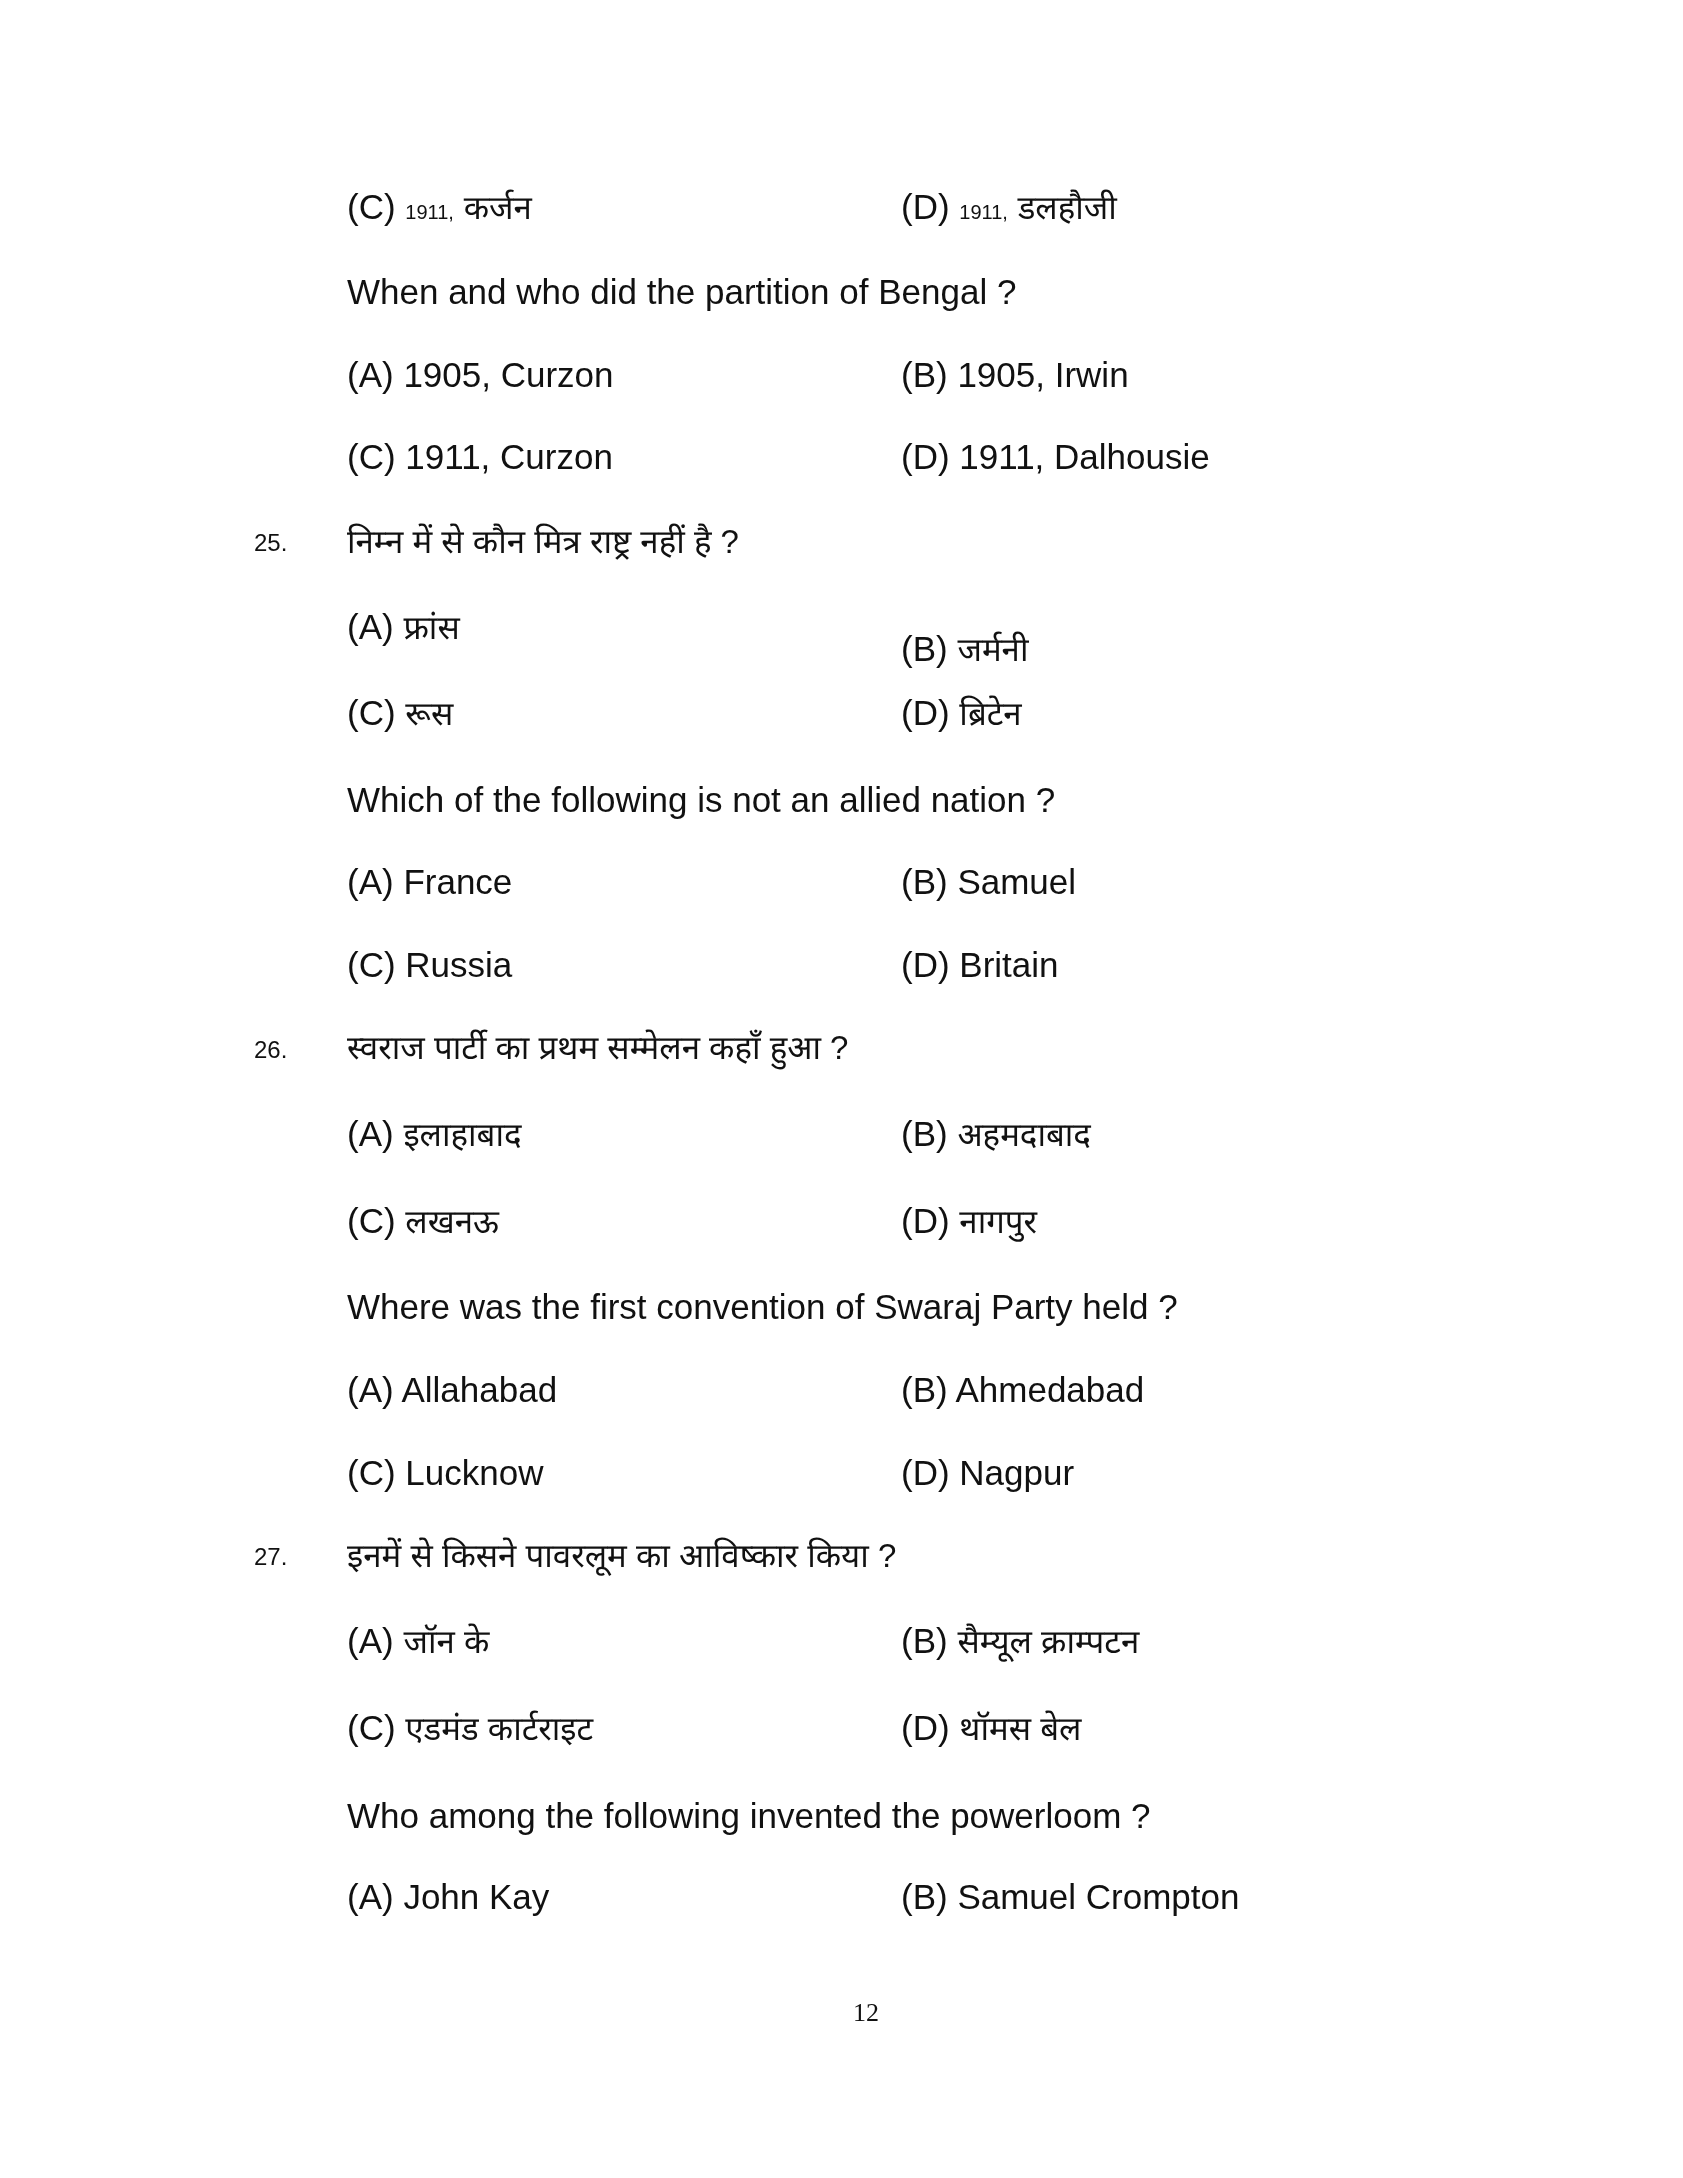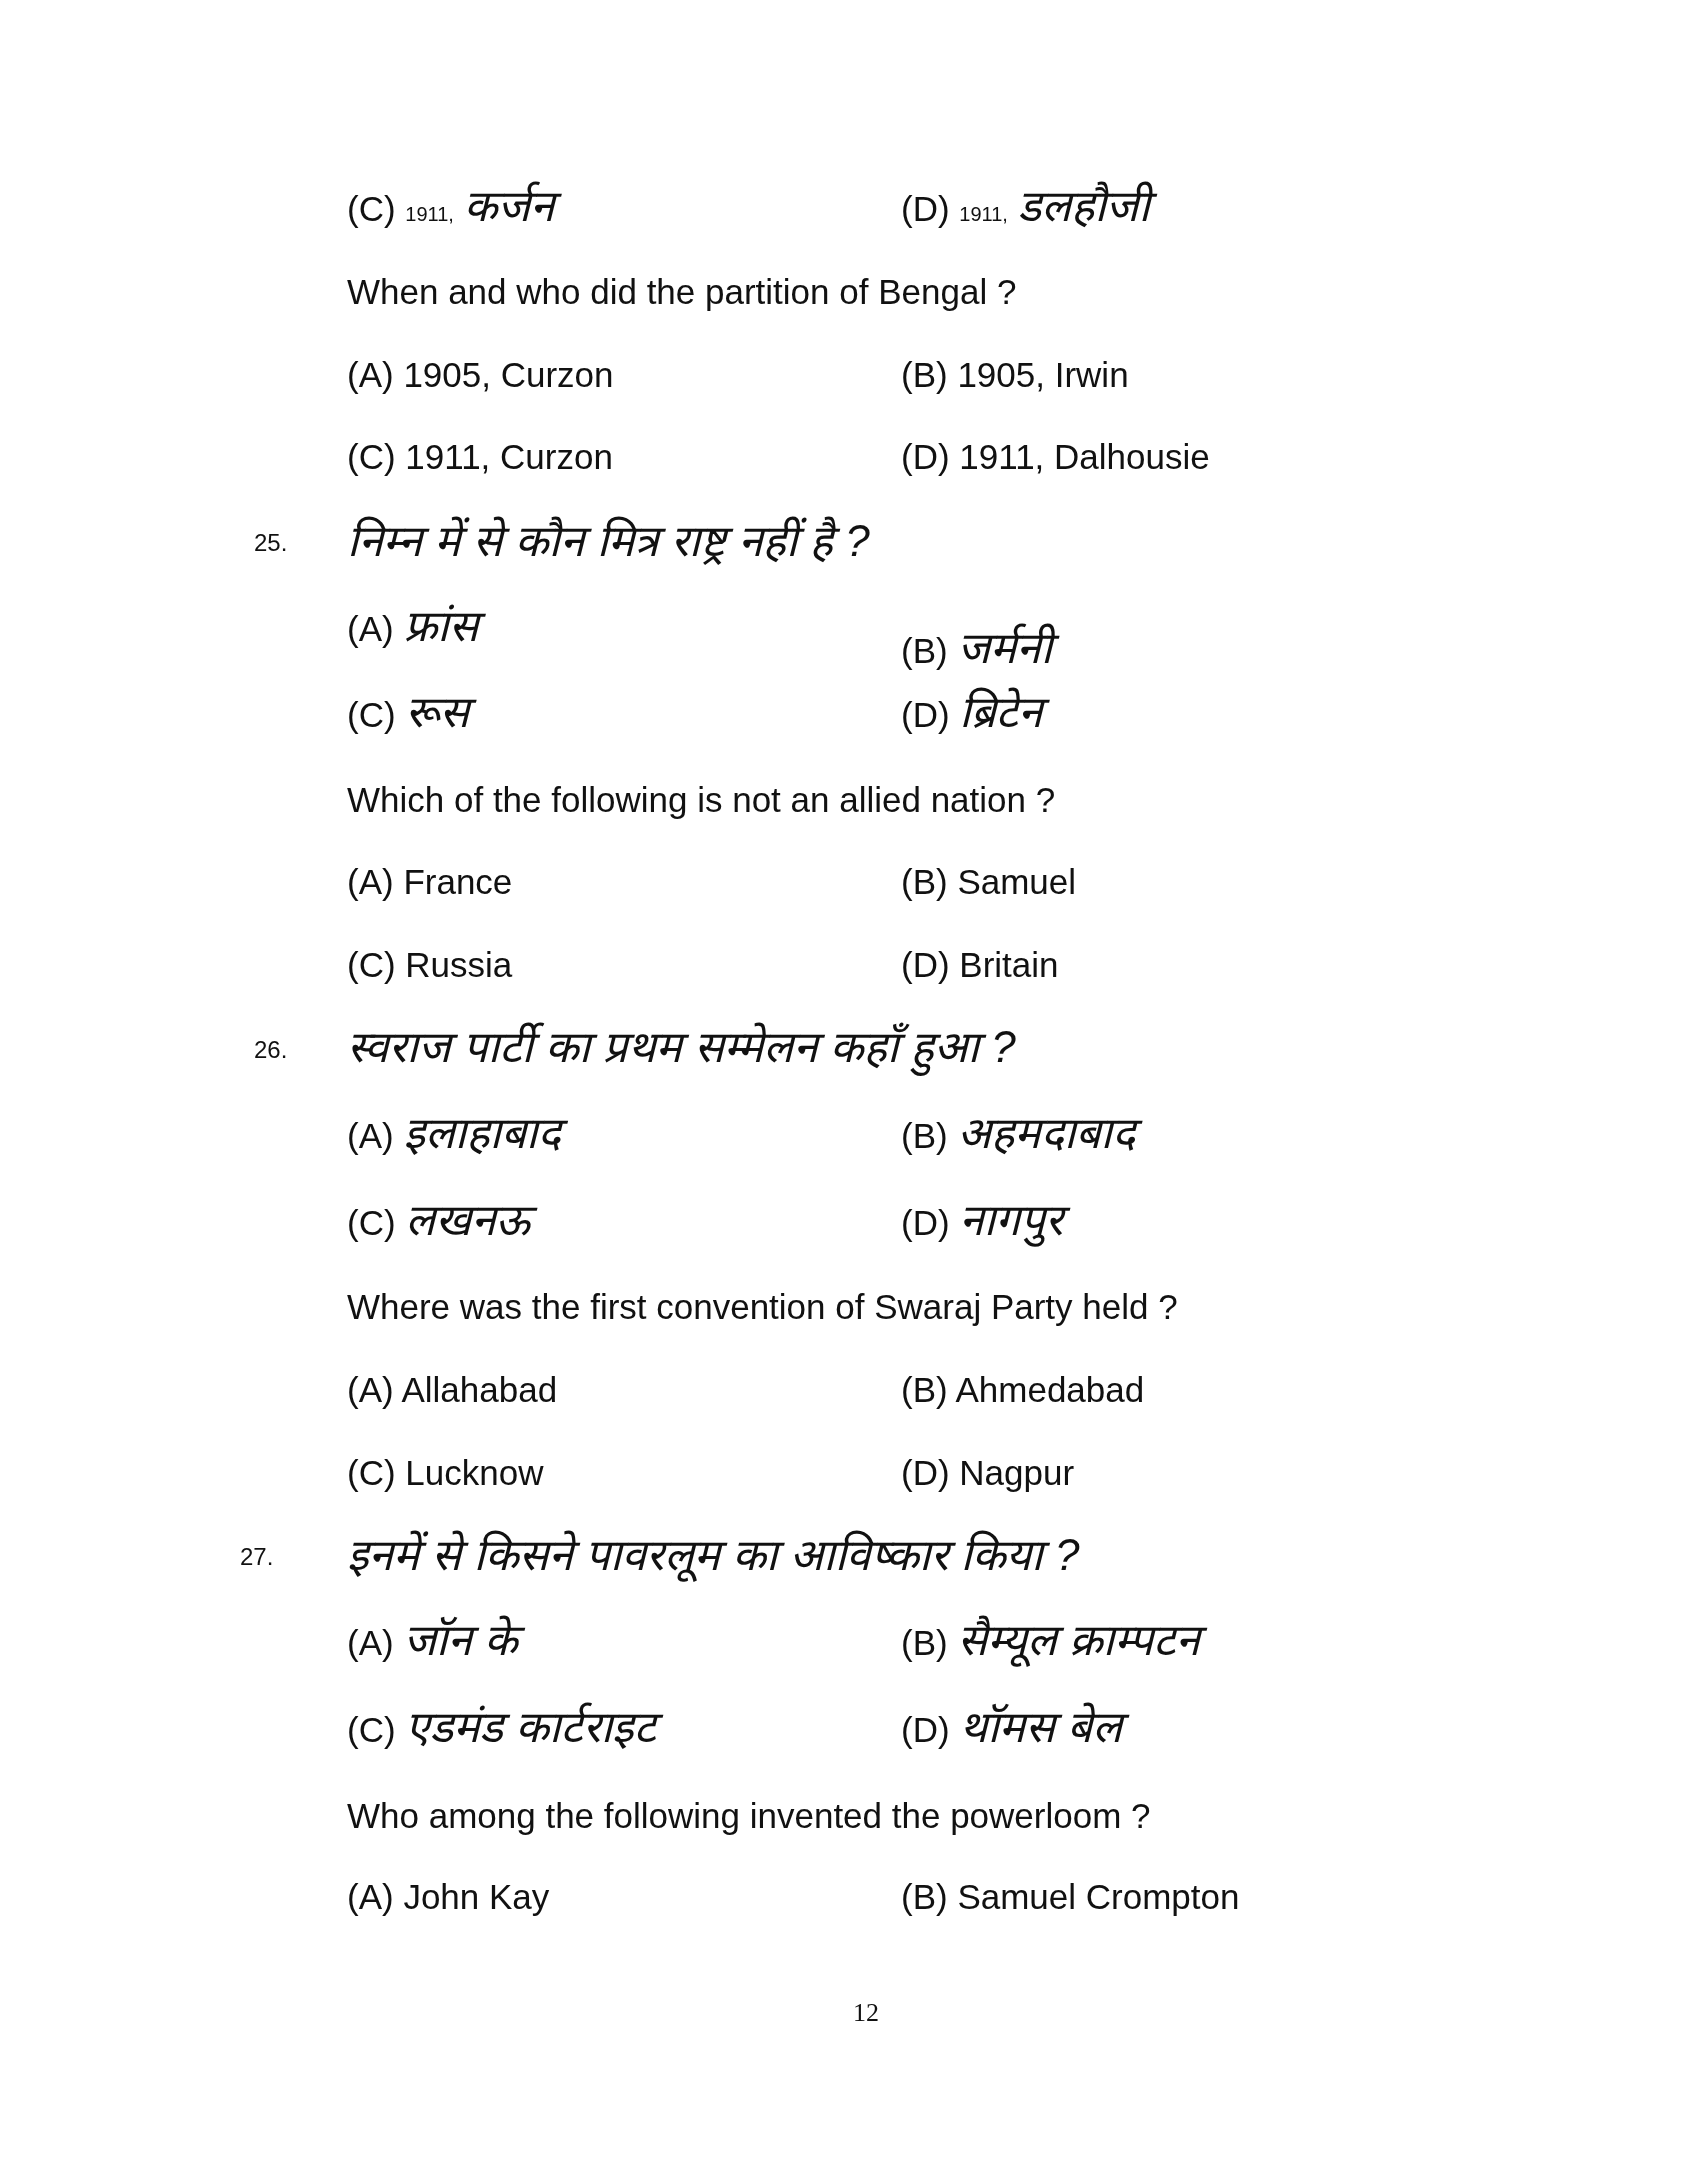--- a/index.html
+++ b/index.html
@@ -1,20 +1,20 @@
 <!DOCTYPE html>
 <html><head>
 <meta charset="utf-8">
 <style>
   html, body { margin:0; padding:0; background:#ffffff; }
   body { width:1683px; height:2178px; position:relative; overflow:hidden;
          font-family:"Liberation Sans", "DejaVu Sans", sans-serif; color:#111; }
   .line { position:absolute; white-space:nowrap; line-height:1; transform:translateY(-50%); }
   .en { font-size:35px; }
-  .hi { font-size:44px;font-style:italic; }
+  .hi { font-size:33px; }
   .qnum { font-size:24px; }
   .pagenum { font-family:"Liberation Serif", "DejaVu Serif", serif; font-size:26px; }
   .yr { font-size:20px; }
 </style>
 </head>
 <body>
 
 <div class="line en" style="left:347px; top:206px;">
   <span>(C)</span>
   <span class="yr">1911,</span>
@@ -108,21 +108,21 @@
 </div>
 <div class="line en" style="left:347px; top:1472px;">
   <span>(C)</span>
   <span>Lucknow</span>
 </div>
 <div class="line en" style="left:901px; top:1472px;">
   <span>(D)</span>
   <span>Nagpur</span>
 </div>
 
-<div class="line qnum" style="left:240px; top:1557px;">27.</div>
+<div class="line qnum" style="left:254px; top:1557px;">27.</div>
 <div class="line hi" style="left:347px; top:1555px;">इनमें से किसने पावरलूम का आविष्कार किया ?</div>
 <div class="line en" style="left:347px; top:1640px;">
   <span>(A)</span>
   <span class="hi">जॉन के</span>
 </div>
 <div class="line en" style="left:901px; top:1640px;">
   <span>(B)</span>
   <span class="hi">सैम्यूल क्राम्पटन</span>
 </div>
 <div class="line en" style="left:347px; top:1727px;">

